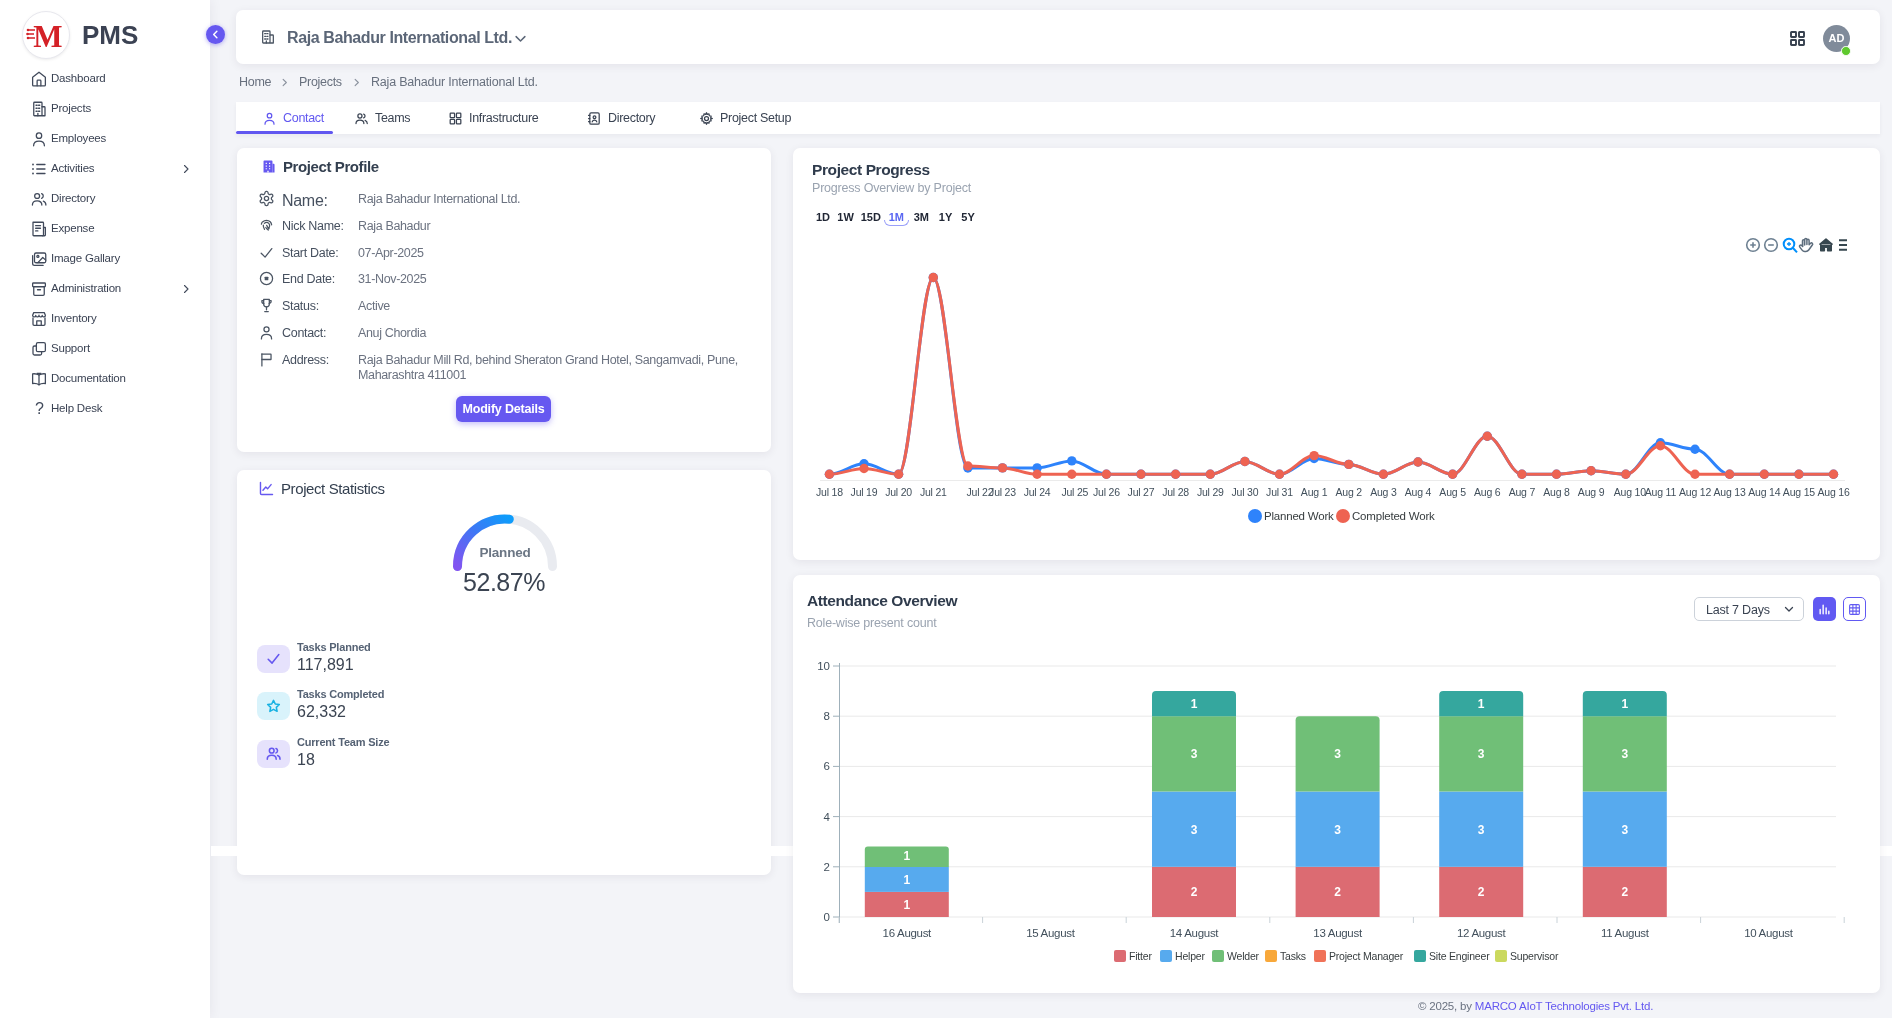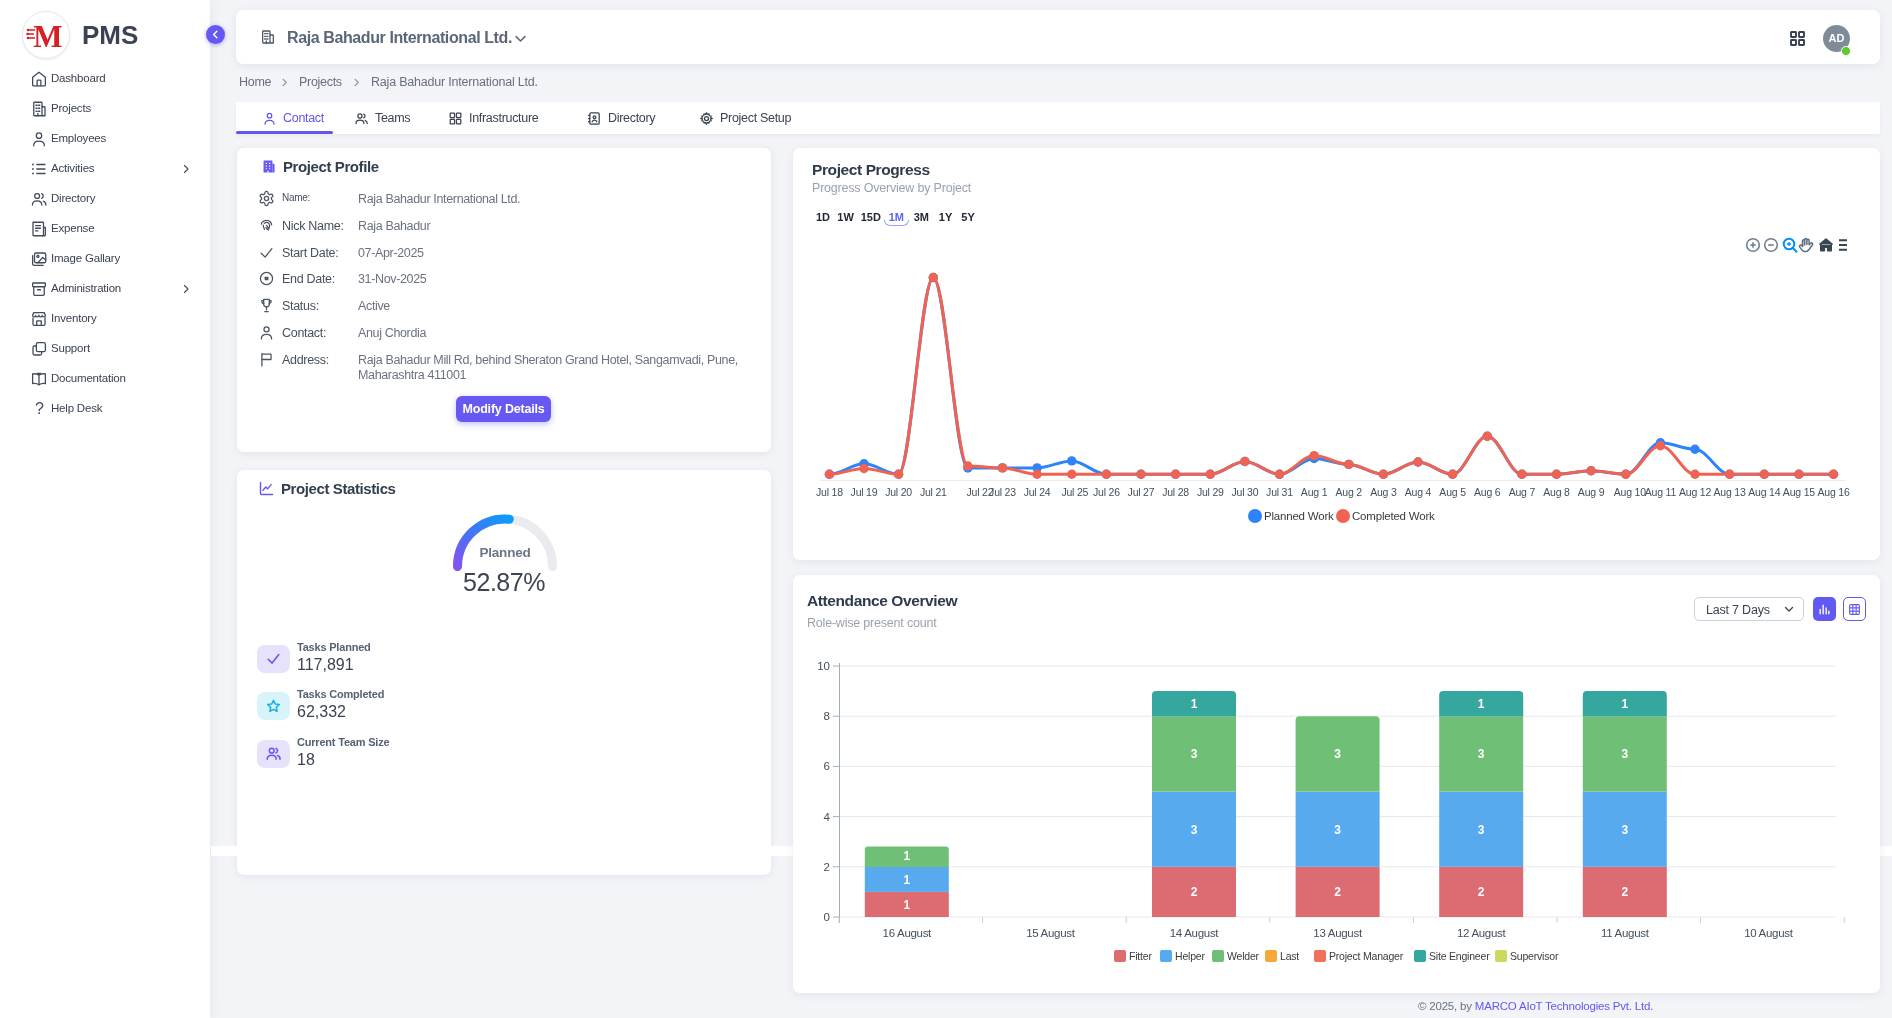--- a/index.html
+++ b/index.html
@@ -201,21 +201,21 @@
     <path d="M9.5 21v-2.6h2V21z" fill="#fff"></path>
     <path d="M17.2 8h1.9a1.2 1.2 0 0 1 1.2 1.2V21h-3.1z" fill="#6658f0"></path>
   </svg>
 <div class="abs" style="left:283px;top:158px;font-size:15px;letter-spacing:-.4px;font-weight:bold;color:#333f4f">Project Profile</div>
 <svg class="abs" width="17" height="17" viewBox="0 0 24 24" style="left:258px;top:190.0px">
     <g class="ic" style="stroke:#4b5563;stroke-width:1.8">
       <circle cx="12" cy="12" r="3"></circle>
       <path d="M12.22 2h-.44a2 2 0 0 0-2 2v.18a2 2 0 0 1-1 1.73l-.43.25a2 2 0 0 1-2 0l-.15-.08a2 2 0 0 0-2.73.73l-.22.38a2 2 0 0 0 .73 2.73l.15.1a2 2 0 0 1 1 1.72v.51a2 2 0 0 1-1 1.74l-.15.09a2 2 0 0 0-.73 2.73l.22.38a2 2 0 0 0 2.73.73l.15-.08a2 2 0 0 1 2 0l.43.25a2 2 0 0 1 1 1.73V20a2 2 0 0 0 2 2h.44a2 2 0 0 0 2-2v-.18a2 2 0 0 1 1-1.73l.43-.25a2 2 0 0 1 2 0l.15.08a2 2 0 0 0 2.73-.73l.22-.39a2 2 0 0 0-.73-2.73l-.15-.08a2 2 0 0 1-1-1.74v-.5a2 2 0 0 1 1-1.74l.15-.09a2 2 0 0 0 .73-2.73l-.22-.38a2 2 0 0 0-2.73-.73l-.15.08a2 2 0 0 1-2 0l-.43-.25a2 2 0 0 1-1-1.73V4a2 2 0 0 0-2-2z"></path>
     </g>
   </svg>
-<div class="abs" style="left:282px;top:192.0px;font-size:10px;letter-spacing:-.3px;color:#46505f">Name:</div>
+<div class="abs" style="left:282px;top:192.0px;font-size:16px;letter-spacing:-.3px;color:#46505f">Name:</div>
 <div class="abs" style="left:358px;top:192.0px;font-size:12.5px;letter-spacing:-.35px;color:#6b7280">Raja Bahadur International Ltd.</div>
 <svg class="abs" width="17" height="17" viewBox="0 0 24 24" style="left:258px;top:216.8px">
     <g class="ic" style="stroke:#4b5563;stroke-width:1.8">
       <path d="M6.8 6.8a7.3 7.3 0 0 1 10.4 0 7.3 7.3 0 0 1 2 4.2M4.8 10.2a9.5 9.5 0 0 1 1-2.8M9 9a4.3 4.3 0 0 1 6.2 0 4.3 4.3 0 0 1 1.2 3.7c-.2 1.7-1 3.3-2.2 4.5M7.5 11.5c-.1 2 .4 4.2 1.7 5.9M12.2 11.7c.7 1.9 1.9 3.6 3.5 4.8M11 14.8c.8 1.4 2 2.7 3.4 3.6"></path>
     </g>
   </svg>
 <div class="abs" style="left:282px;top:218.8px;font-size:12.5px;letter-spacing:-.3px;color:#46505f">Nick Name:</div>
 <div class="abs" style="left:358px;top:218.8px;font-size:12.5px;letter-spacing:-.35px;color:#6b7280">Raja Bahadur</div>
 <svg class="abs" width="17" height="17" viewBox="0 0 24 24" style="left:258px;top:243.60000000000002px">
     <g class="ic" style="stroke:#4b5563;stroke-width:1.8">
@@ -259,21 +259,21 @@
 <div class="abs" style="left:358px;top:352.80000000000007px;font-size:12.5px;letter-spacing:-.35px;color:#6b7280">Raja Bahadur Mill Rd, behind Sheraton Grand Hotel, Sangamvadi, Pune,</div>
 <div class="abs" style="left:358px;top:367.5px;font-size:12.5px;letter-spacing:-.35px;color:#6b7280">Maharashtra 411001</div>
 <div class="abs" style="left:456px;top:396px;width:95px;height:26px;background:#6658f0;border-radius:6px;box-shadow:0 2px 6px rgba(102,88,240,.4);color:#fff;font-size:12.5px;letter-spacing:-.2px;font-weight:bold;text-align:center;line-height:26px">Modify Details</div>
 <div class="card" style="left:237px;top:470px;width:534px;height:405px"></div>
 <svg class="abs" width="17" height="17" viewBox="0 0 24 24" style="left:258px;top:480px">
     <g class="ic" style="stroke:#6658f0;stroke-width:2">
       <path d="M3.5 3.5V19a1.5 1.5 0 0 0 1.5 1.5h15.5"></path>
       <path d="M7 14.5l4-4.5 2.5 2.5 5-6"></path>
     </g>
   </svg>
-<div class="abs" style="left:281px;top:480px;font-size:15px;letter-spacing:-.4px;font-weight:bold;color:#333f4f">Project Statistics</div>
+<div class="abs" style="left:281px;top:480px;font-size:15px;letter-spacing:-.4px;font-weight:normal;color:#333f4f">Project Statistics</div>
 <svg class="abs" width="160" height="120" viewBox="0 0 160 120" style="left:425px;top:505.5px">
 <defs>
       <linearGradient id="gg" x1="0" y1="1" x2="1" y2="0">
         <stop offset="0" stop-color="#8254f1"></stop>
         <stop offset=".55" stop-color="#3d78f5"></stop>
         <stop offset="1" stop-color="#0e9cfb"></stop>
       </linearGradient>
     </defs>
 <path d="M32.5 60.5 A47.5 47.5 0 0 1 127.5 60.5" fill="none" stroke="#e9ebf0" stroke-width="9" stroke-linecap="round"></path>
 <path d="M32.5 60.5 A47.5 47.5 0 0 1 84.3 13.2" fill="none" stroke="url(#gg)" stroke-width="9" stroke-linecap="round"></path>
@@ -530,19 +530,19 @@
 <div class="abs" style="left:1426.2px;top:927px;width:110px;text-align:center;font-size:11.5px;letter-spacing:-.3px;color:#42505c">12 August</div>
 <div class="abs" style="left:1569.8px;top:927px;width:110px;text-align:center;font-size:11.5px;letter-spacing:-.3px;color:#42505c">11 August</div>
 <div class="abs" style="left:1713.4px;top:927px;width:110px;text-align:center;font-size:11.5px;letter-spacing:-.3px;color:#42505c">10 August</div>
 <div class="abs" style="left:1114px;top:950px;width:12px;height:12px;border-radius:2px;background:#dc6b72"></div>
 <div class="abs" style="left:1129px;top:950px;font-size:10.5px;letter-spacing:-.2px;color:#373d3f">Fitter</div>
 <div class="abs" style="left:1160px;top:950px;width:12px;height:12px;border-radius:2px;background:#57aaee"></div>
 <div class="abs" style="left:1175px;top:950px;font-size:10.5px;letter-spacing:-.2px;color:#373d3f">Helper</div>
 <div class="abs" style="left:1212px;top:950px;width:12px;height:12px;border-radius:2px;background:#70bf77"></div>
 <div class="abs" style="left:1227px;top:950px;font-size:10.5px;letter-spacing:-.2px;color:#373d3f">Welder</div>
 <div class="abs" style="left:1265px;top:950px;width:12px;height:12px;border-radius:2px;background:#f8a83a"></div>
-<div class="abs" style="left:1280px;top:950px;font-size:10.5px;letter-spacing:-.2px;color:#373d3f">Last</div>
+<div class="abs" style="left:1280px;top:950px;font-size:10.5px;letter-spacing:-.2px;color:#373d3f">Tasks</div>
 <div class="abs" style="left:1314px;top:950px;width:12px;height:12px;border-radius:2px;background:#f07258"></div>
 <div class="abs" style="left:1329px;top:950px;font-size:10.5px;letter-spacing:-.2px;color:#373d3f">Project Manager</div>
 <div class="abs" style="left:1414px;top:950px;width:12px;height:12px;border-radius:2px;background:#35a79e"></div>
 <div class="abs" style="left:1429px;top:950px;font-size:10.5px;letter-spacing:-.2px;color:#373d3f">Site Engineer</div>
 <div class="abs" style="left:1495px;top:950px;width:12px;height:12px;border-radius:2px;background:#cbd95e"></div>
 <div class="abs" style="left:1510px;top:950px;font-size:10.5px;letter-spacing:-.2px;color:#373d3f">Supervisor</div>
 <div class="abs" style="left:1418px;top:1000px;font-size:11.5px;letter-spacing:-.2px;color:#6a7280">© 2025, by <span style="color:#6458f0;font-weight:500">MARCO AIoT Technologies Pvt. Ltd.</span></div>
 </body></html>

